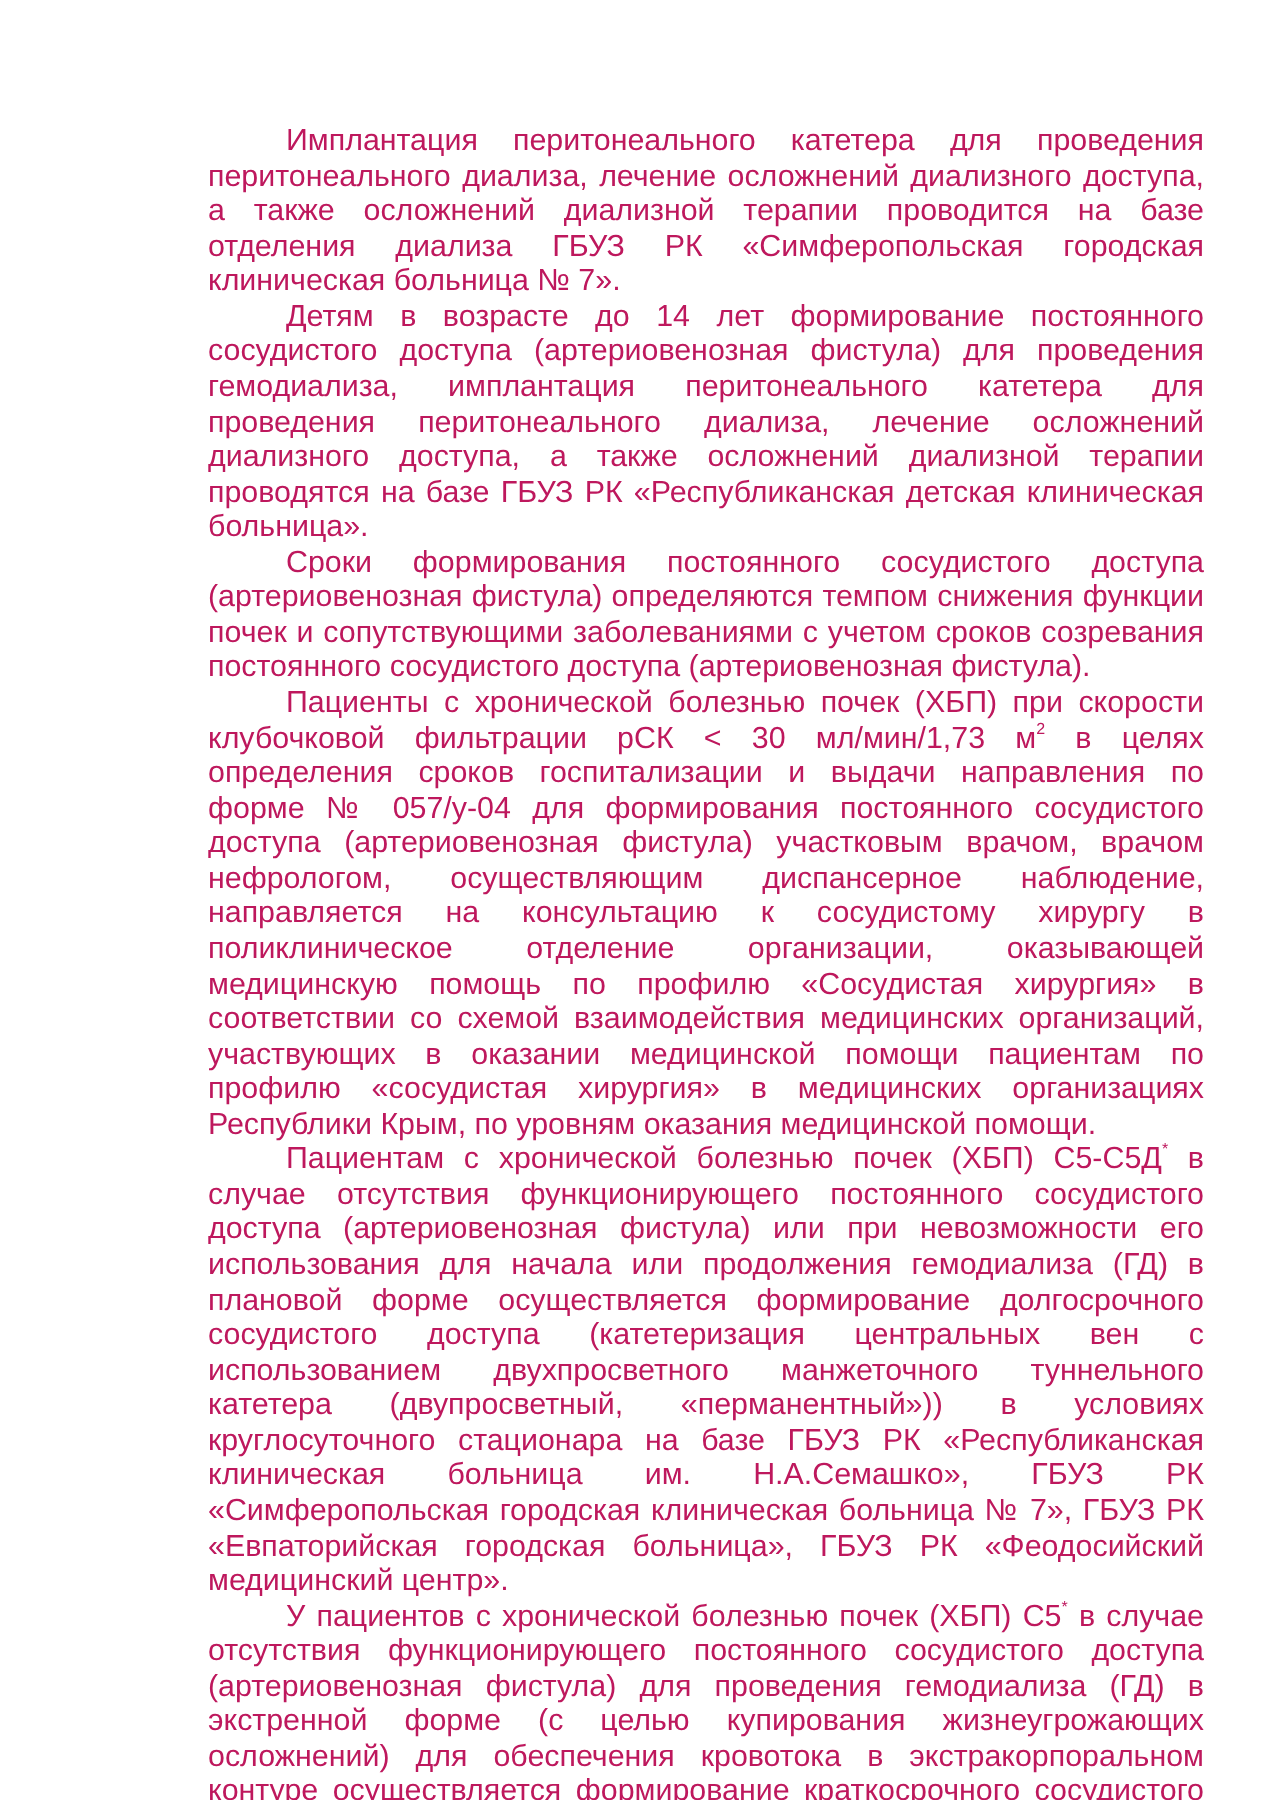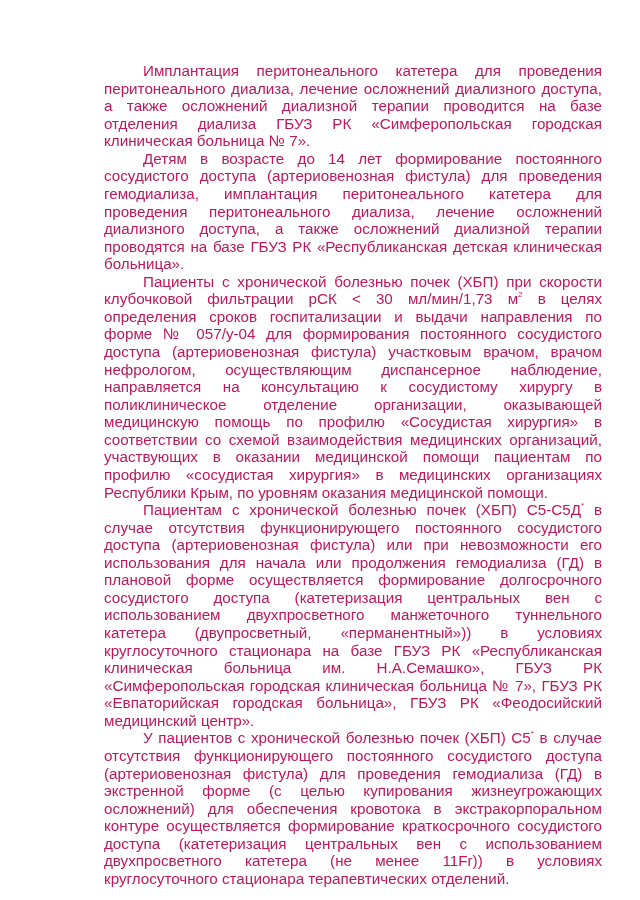--- a/index.html
+++ b/index.html
@@ -40,20 +40,21 @@
   </style>
 </head>
 <body>
 
 <div class="page">
 
   <p class="para">Имплантация перитонеального катетера для проведения перитонеального диализа, лечение осложнений диализного доступа, а также осложнений диализной терапии проводится на базе отделения диализа ГБУЗ РК «Симферопольская городская клиническая больница № 7».</p>
 
   <p class="para">Детям в возрасте до 14 лет формирование постоянного сосудистого доступа (артериовенозная фистула) для проведения гемодиализа, имплантация перитонеального катетера для проведения перитонеального диализа, лечение осложнений диализного доступа, а также осложнений диализной терапии проводятся на базе ГБУЗ РК «Республиканская детская клиническая больница».</p>
 
+  <p class="para">Сроки формирования постоянного сосудистого доступа (артериовенозная фистула) определяются темпом снижения функции почек и сопутствующими заболеваниями с учетом сроков созревания постоянного сосудистого доступа (артериовенозная фистула).</p>
 
   <p class="para"><span>Пациенты с хронической болезнью почек (ХБП) при скорости клубочковой фильтрации рСК &lt; 30 мл/мин/1,73 м</span><sup class="mark">2</sup><span> в целях определения сроков госпитализации и выдачи направления по форме № 057/у-04 для формирования постоянного сосудистого доступа (артериовенозная фистула) участковым врачом, врачом нефрологом, осуществляющим диспансерное наблюдение, направляется на консультацию к сосудистому хирургу в поликлиническое отделение организации, оказывающей медицинскую помощь по профилю «Сосудистая хирургия» в соответствии со схемой взаимодействия медицинских организаций, участвующих в оказании медицинской помощи пациентам по профилю «сосудистая хирургия» в медицинских организациях Республики Крым, по уровням оказания медицинской помощи.</span></p>
 
   <p class="para"><span>Пациентам с хронической болезнью почек (ХБП) С5-С5Д</span><sup class="mark">*</sup><span> в случае отсутствия функционирующего постоянного сосудистого доступа (артериовенозная фистула) или при невозможности его использования для начала или продолжения гемодиализа (ГД) в плановой форме осуществляется формирование долгосрочного сосудистого доступа (катетеризация центральных вен с использованием двухпросветного манжеточного туннельного катетера (двупросветный, «перманентный»)) в условиях круглосуточного стационара на базе ГБУЗ РК «Республиканская клиническая больница им. Н.А.Семашко», ГБУЗ РК «Симферопольская городская клиническая больница № 7», ГБУЗ РК «Евпаторийская городская больница», ГБУЗ РК «Феодосийский медицинский центр».</span></p>
 
   <p class="para"><span>У пациентов с хронической болезнью почек (ХБП) С5</span><sup class="mark">*</sup><span> в случае отсутствия функционирующего постоянного сосудистого доступа (артериовенозная фистула) для проведения гемодиализа (ГД) в экстренной форме (с целью купирования жизнеугрожающих осложнений) для обеспечения кровотока в экстракорпоральном контуре осуществляется формирование краткосрочного сосудистого доступа (катетеризация центральных вен с использованием двухпросветного катетера (не менее 11Fr)) в условиях круглосуточного стационара терапевтических отделений.</span></p>
 
 </div>
 
 </body></html>

